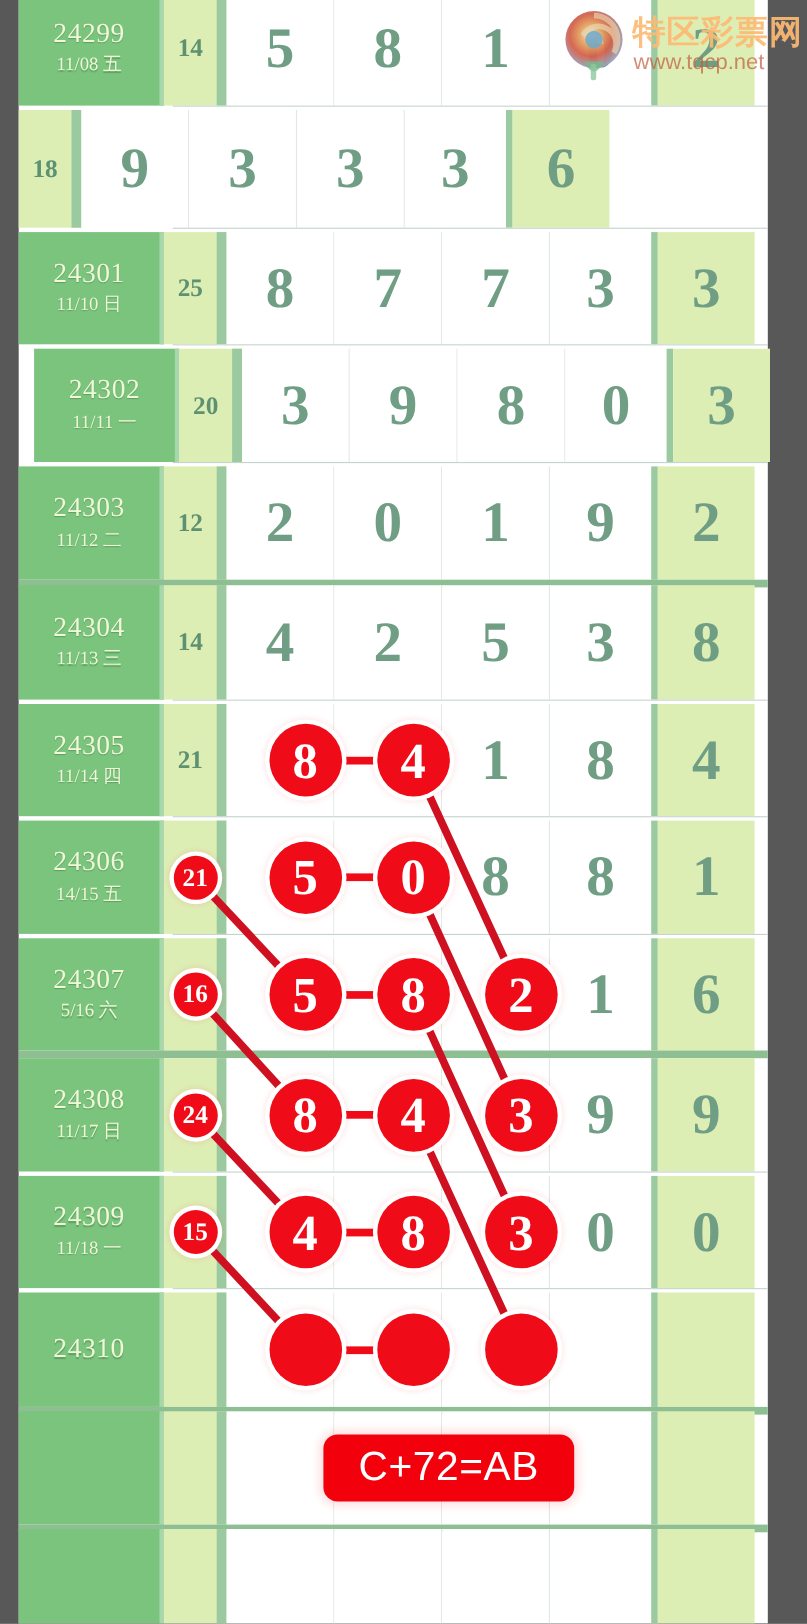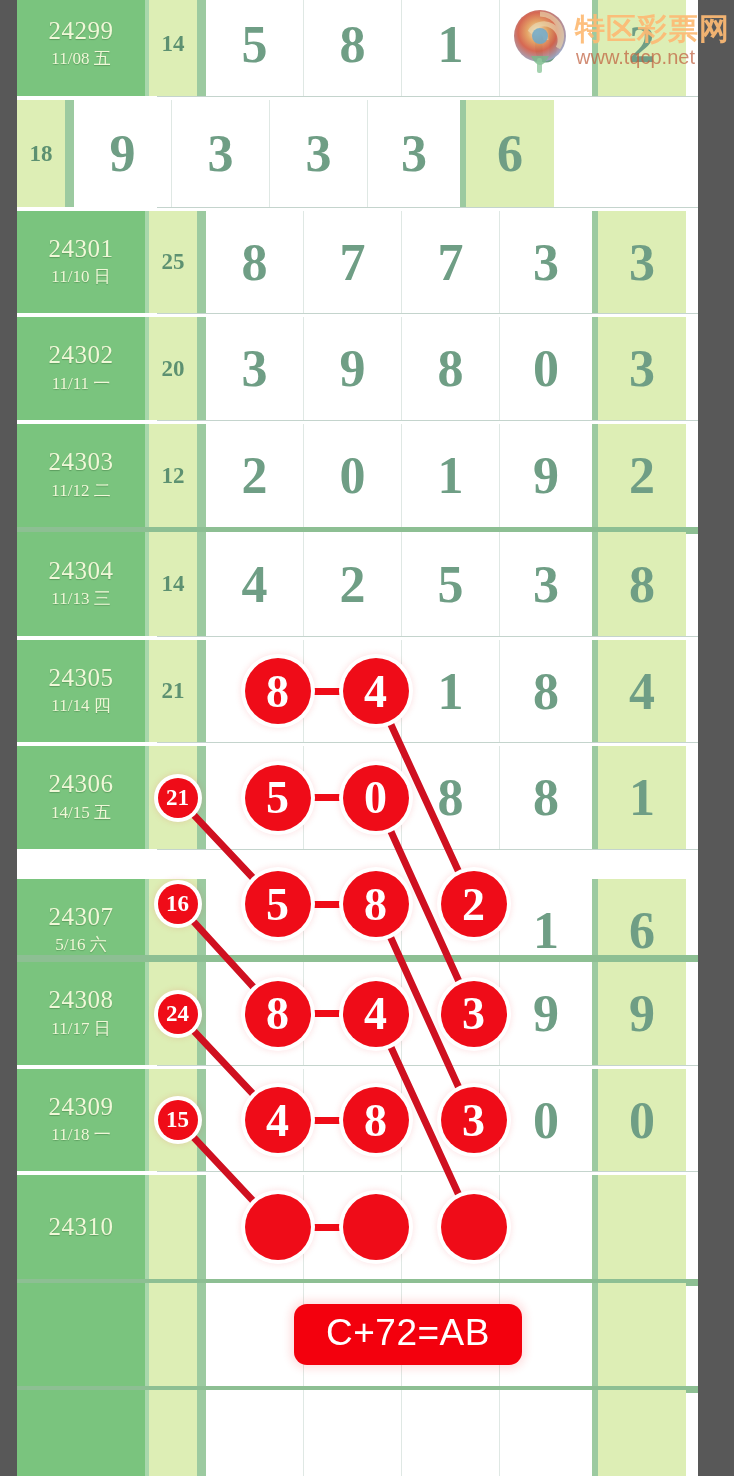--- a/index.html
+++ b/index.html
@@ -164,21 +164,21 @@
             <div class="issue-date">11/10 日</div>
           </div>
           <div class="cell c-sum">25</div>
           <div class="cell c-dig">8</div>
           <div class="cell c-dig">7</div>
           <div class="cell c-dig">7</div>
           <div class="cell c-dig last">3</div>
           <div class="cell c-tail">3</div>
         </div>
         <div class="hline" style="top: 313px;"></div>
-        <div class="row" style="top: 317px; height: 103px;">
+        <div class="row" style="top: 317px; height: 103px; margin-left: 14px;">
           <div class="cell c-issue">
             <div class="issue-no">24302</div>
             <div class="issue-date">11/11 一</div>
           </div>
           <div class="cell c-sum">20</div>
           <div class="cell c-dig">3</div>
           <div class="cell c-dig">9</div>
           <div class="cell c-dig">8</div>
           <div class="cell c-dig last">0</div>
           <div class="cell c-tail">3</div>
@@ -229,21 +229,21 @@
             <div class="issue-date">14/15 五</div>
           </div>
           <div class="cell c-sum"></div>
           <div class="cell c-dig"></div>
           <div class="cell c-dig"></div>
           <div class="cell c-dig">8</div>
           <div class="cell c-dig last">8</div>
           <div class="cell c-tail">1</div>
         </div>
         <div class="hline" style="top: 849px;"></div>
-        <div class="row" style="top: 879px; height: 102px;">
+        <div class="row" style="top: 853px; height: 102px;">
           <div class="cell c-issue">
             <div class="issue-no">24307</div>
             <div class="issue-date">5/16 六</div>
           </div>
           <div class="cell c-sum"></div>
           <div class="cell c-dig"></div>
           <div class="cell c-dig"></div>
           <div class="cell c-dig"></div>
           <div class="cell c-dig last">1</div>
           <div class="cell c-tail">6</div>

